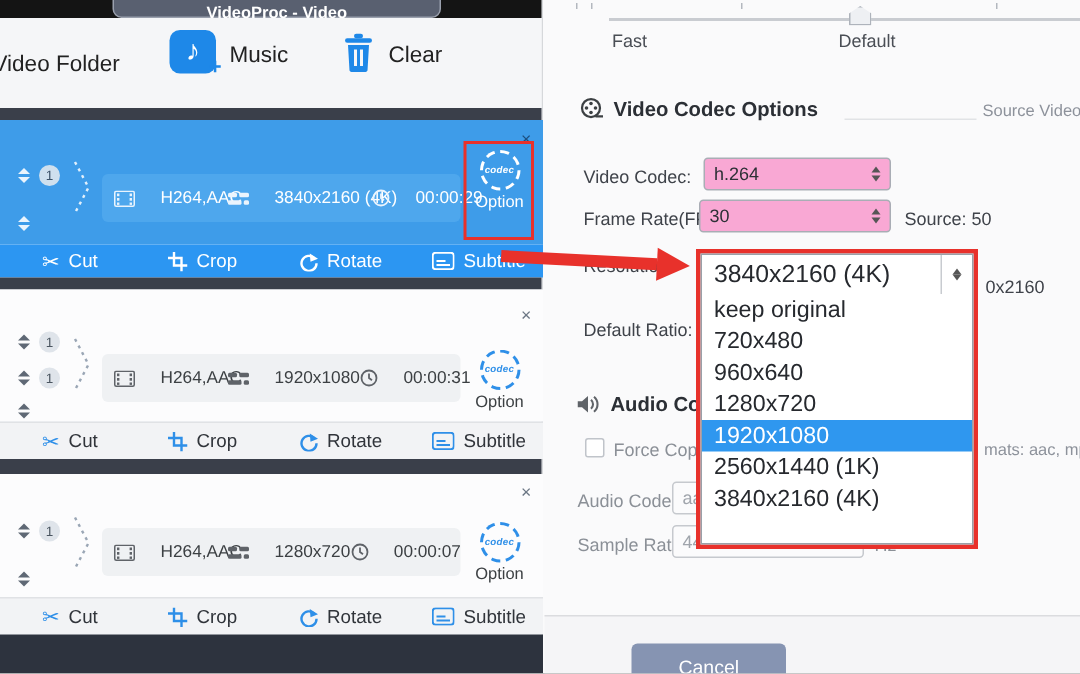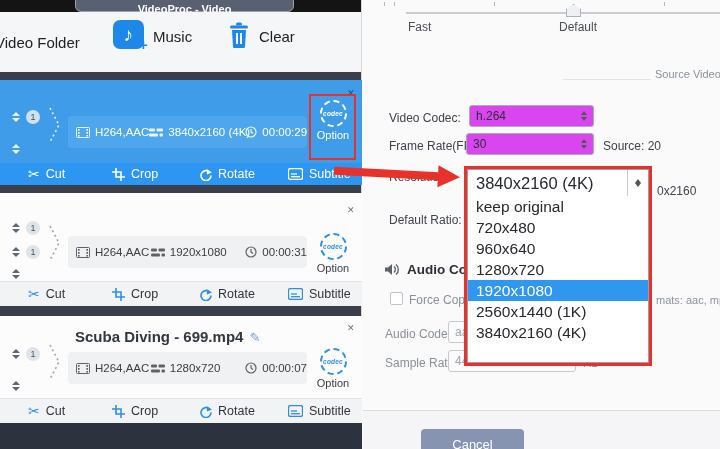--- a/index.html
+++ b/index.html
@@ -32,21 +32,21 @@
   .vrow.plain { background:#fcfcfd; }
   .vtitle { position:absolute; left:75px; white-space:nowrap; font-size:15px; font-weight:bold; }
   .sel .vtitle { color:#ffffff; }
   .plain .vtitle { color:#32373d; }
   .edit-pencil { font-size:13px; font-weight:normal; margin-left:6px; }
   .sel .edit-pencil { color:#f2a7ad; }
   .plain .edit-pencil { color:#7ea3c9; }
   .chip { position:absolute; left:68px; width:239px; height:32px; border-radius:4px; display:flex; align-items:center; font-size:11.5px; white-space:nowrap; }
   .sel .chip { background:#4ea7ed; color:#fff; }
   .plain .chip { background:#eff1f3; color:#3c4043; }
-  .chip .seg { display:flex; align-items:center; gap:5px; }
+  .chip .seg { display:flex; align-items:center; gap:17px; }
   .chip .seg.s1 { margin-left:8px; width:76px; }
   .chip .seg.s2 { width:96px; }
   .chip .seg.s3 { }
   .sel .chip svg { color:#eaf4fd; } .plain .chip svg { color:#5f6368; }
   
   .opt { position:absolute; width:46px; text-align:center; cursor:pointer; }
   .opt .gear {
     margin:0 auto; width:27px; height:27px; border-radius:50%;
     display:flex; align-items:center; justify-content:center;
   }
@@ -89,21 +89,21 @@
   .slider-track { position:absolute; left:43px; right:0; top:12px; height:2px; background:#c9ccd1; }
   .slider-thumb { position:absolute; left:203px; top:4px; width:15px; height:13px; background:#eef0f3; border:1px solid #aeb3bb;
      clip-path:polygon(50% 0, 100% 38%, 100% 100%, 0 100%, 0 38%); }
   .slider-tick { position:absolute; top:2px; width:1px; height:4px; background:#b3b8bf; }
   .slider-label { position:absolute; top:20px; font-size:12px; color:#4a4e55; }
   .section-h { position:absolute; display:flex; align-items:center; gap:7px; font-size:13.5px; font-weight:bold; color:#2b2f35; white-space:nowrap; }
   .h-line { position:absolute; height:1px; background:#e1e3e6; }
   .frag { position:absolute; font-size:11px; color:#8d929b; white-space:nowrap; }
   .f-label { position:absolute; font-size:12px; color:#3f434a; white-space:nowrap; }
   .f-label.dis { color:#8b9097; }
-  .sel-box { position:absolute; height:22px; background:#d946ef; border:1px solid #a9adb5; border-radius:3px;
+  .sel-box { position:absolute; height:22px; background:#f9a8d4; border:1px solid #a9adb5; border-radius:3px;
      font-size:12px; color:#2d3036; display:flex; align-items:center; padding:0 6px; white-space:nowrap; }
   .sel-box .spin { margin-left:auto; display:flex; flex-direction:column; gap:2px; }
   .spin i { display:block; width:0; height:0; border-left:3.5px solid transparent; border-right:3.5px solid transparent; }
   .spin .u { border-bottom:4px solid #555; } .spin .d { border-top:4px solid #555; }
   .sel-box.dis { border-color:#c6c9ce; color:#a0a5ac; background:#fbfbfc; }
   .sel-box.dis .spin .u { border-bottom-color:#b5b9bf; } .sel-box.dis .spin .d { border-top-color:#b5b9bf; }
   .checkbox { position:absolute; width:13px; height:13px; border:1px solid #c0c4ca; background:#fff; border-radius:2px; }
   
   .dropdown { position:absolute; left:101px; top:166px; width:188px; height:200px; border:3px solid #e8312b; background:#fff; z-index:5; }
   .dd-inner { width:100%; height:100%; border:1px solid #9aa0a8; }
@@ -369,23 +369,20 @@
             <i class="u"></i>
             <i class="d"></i>
           </span>
         <span class="brace" style="left:40px;top:27px;">
           <svg width="14" height="38" viewBox="0 0 14 38">
               <polyline points="2,2 11,19 2,36" fill="none" stroke="currentColor" stroke-width="1.6" stroke-dasharray="2 3"></polyline>
             </svg>
         </span>
       </div>
       <span class="x-mark" style="left:347px;top:7px;">✕</span>
-      <div class="vtitle" style="top:12px;">
-        <span>Scuba Diving - 699.mp4</span><span class="edit-pencil">✎</span>
-      </div>
       <div class="chip" style="top:36px;">
         <span class="seg s1">
           <span>
             <svg width="14" height="11" viewBox="0 0 14 11">
                 <rect x="0.5" y="0.5" width="13" height="10" rx="1" fill="none" stroke="currentColor"></rect>
                 <rect x="2" y="2" width="1.6" height="1.8" fill="currentColor"></rect>
                 <rect x="2" y="5" width="1.6" height="1.8" fill="currentColor"></rect>
                 <rect x="2" y="8" width="1.6" height="1.6" fill="currentColor"></rect>
                 <rect x="10.4" y="2" width="1.6" height="1.8" fill="currentColor"></rect>
                 <rect x="10.4" y="5" width="1.6" height="1.8" fill="currentColor"></rect>
@@ -464,41 +461,54 @@
 
     <div class="slider-track"></div>
     <span class="slider-tick" style="left:21px;"></span>
     <span class="slider-tick" style="left:31px;"></span>
     <span class="slider-tick" style="left:131px;"></span>
     <span class="slider-tick" style="left:301px;"></span>
     <div class="slider-thumb"></div>
     <span class="slider-label" style="left:45px;">Fast</span>
     <span class="slider-label" style="left:196px;">Default</span>
 
+    <div class="section-h" style="left:24px;top:65px;">
+      <span>
+        <svg width="15" height="15" viewBox="0 0 15 15">
+            <circle cx="7" cy="7" r="6" fill="none" stroke="#3c4043" stroke-width="1.5"></circle>
+            <circle cx="7" cy="4" r="1.2" fill="#3c4043"></circle>
+            <circle cx="7" cy="10" r="1.2" fill="#3c4043"></circle>
+            <circle cx="4" cy="7" r="1.2" fill="#3c4043"></circle>
+            <circle cx="10" cy="7" r="1.2" fill="#3c4043"></circle>
+            <line x1="10" y1="12.5" x2="15" y2="12.5" stroke="#3c4043" stroke-width="1.5"></line>
+          </svg>
+      </span>
+      <span>Video Codec Options</span>
+    </div>
     <div class="h-line" style="left:200px;top:79px;width:88px;"></div>
     <span class="frag" style="left:292px;top:68px;">Source Video Str</span>
 
     <span class="f-label" style="left:26px;top:111px;">Video Codec:</span>
     <div class="sel-box" style="left:106px;top:105px;width:125px;">
       <span>h.264</span>
       <span class="spin">
           <i class="u"></i>
           <i class="d"></i>
         </span>
     </div>
 
     <span class="f-label" style="left:26px;top:139px;">Frame Rate(FPS):</span>
     <div class="sel-box" style="left:103px;top:133px;width:128px;">
       <span>30</span>
       <span class="spin">
           <i class="u"></i>
           <i class="d"></i>
         </span>
     </div>
-    <span class="f-label" style="left:240px;top:139px;">Source: 20</span>
+    <span class="f-label" style="left:240px;top:139px;">Source: 50</span>
 
     <span class="f-label" style="left:26px;top:170px;">Resolution:</span>
     <span class="f-label" style="left:294px;top:184px;">0x2160</span>
 
     <span class="f-label" style="left:26px;top:213px;">Default Ratio:</span>
 
     <div class="section-h" style="left:22px;top:262px;">
       <span>
         <svg width="15" height="13" viewBox="0 0 15 13">
             <polygon points="0,4.5 3,4.5 7,1 7,12 3,8.5 0,8.5" fill="#5f6368"></polygon>

